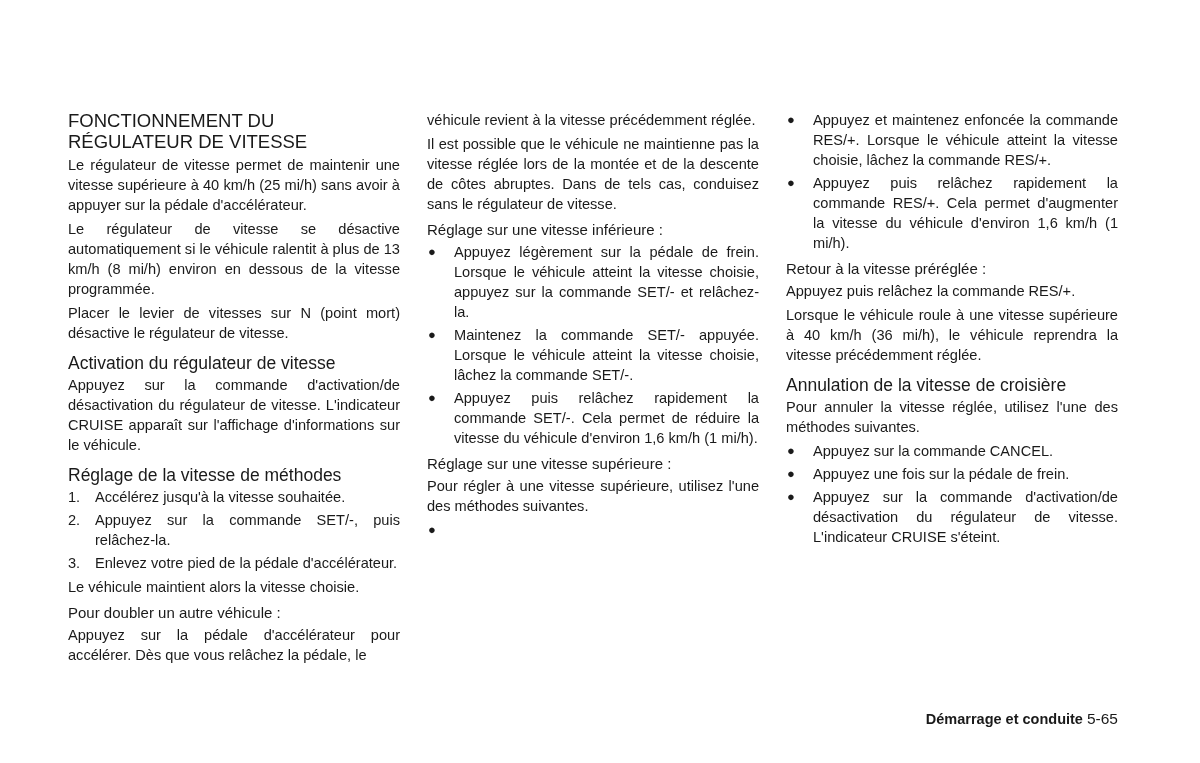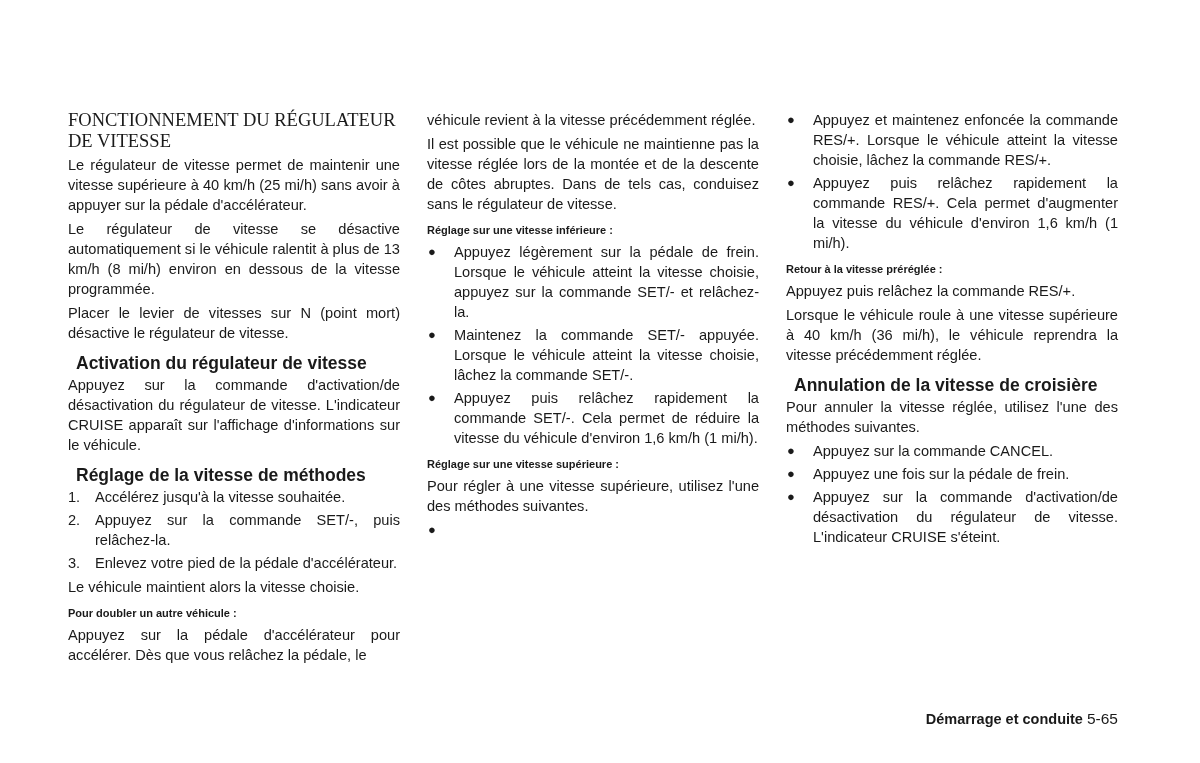--- a/index.html
+++ b/index.html
@@ -3,23 +3,23 @@
 <meta charset="utf-8">
 <style>
   html, body { margin: 0; padding: 0; background: #ffffff; }
   body { width: 1200px; height: 763px; position: relative; overflow: hidden;
          font-family: "Liberation Sans", "DejaVu Sans", sans-serif; color: #1a1a1a; }
   .col { position: absolute; top: 110px; width: 332px; font-size: 14.6px; line-height: 20px; }
   #col1 { left: 68px; }
   #col2 { left: 427px; }
   #col3 { left: 786px; }
   p { margin: 0 0 4px 0; text-align: justify; }
-  .h1 { font-size: 18.5px; line-height: 21px; margin: 0 0 3px 0; font-weight: normal; text-transform: none; font-family: Liberation Serif, serif; }
-  .h2 { font-size: 17.5px; line-height: 22px; margin: 9px 0 1px 8px; font-weight: bold; }
-  .h3 { font-size: 11px; line-height: 20px; margin: 6px 0 2px 0; font-weight: bold; }
+  .h1 { font-size: 18.5px; line-height: 21px; margin: 0 0 3px 0; font-weight: normal; text-transform: none; }
+  .h2 { font-size: 17.5px; line-height: 22px; margin: 9px 0 1px 0; font-weight: normal; }
+  .h3 { font-size: 15px; line-height: 20px; margin: 6px 0 2px 0; font-weight: normal; }
   ul, ol { list-style: none; margin: 0 0 4px 0; padding: 0; }
   li { position: relative; padding-left: 27px; margin: 0 0 3px 0; text-align: justify; }
   .bullet { position: absolute; left: 1px; top: 0; font-size: 13px; }
   .num { position: absolute; left: 0; top: 0; }
   .footer { position: absolute; top: 710px; right: 82px; font-size: 14.5px; white-space: nowrap; }
   .footer .section { font-weight: bold; }
   .footer .page { font-size: 15.5px; }
 </style>
 </head>
 <body>

